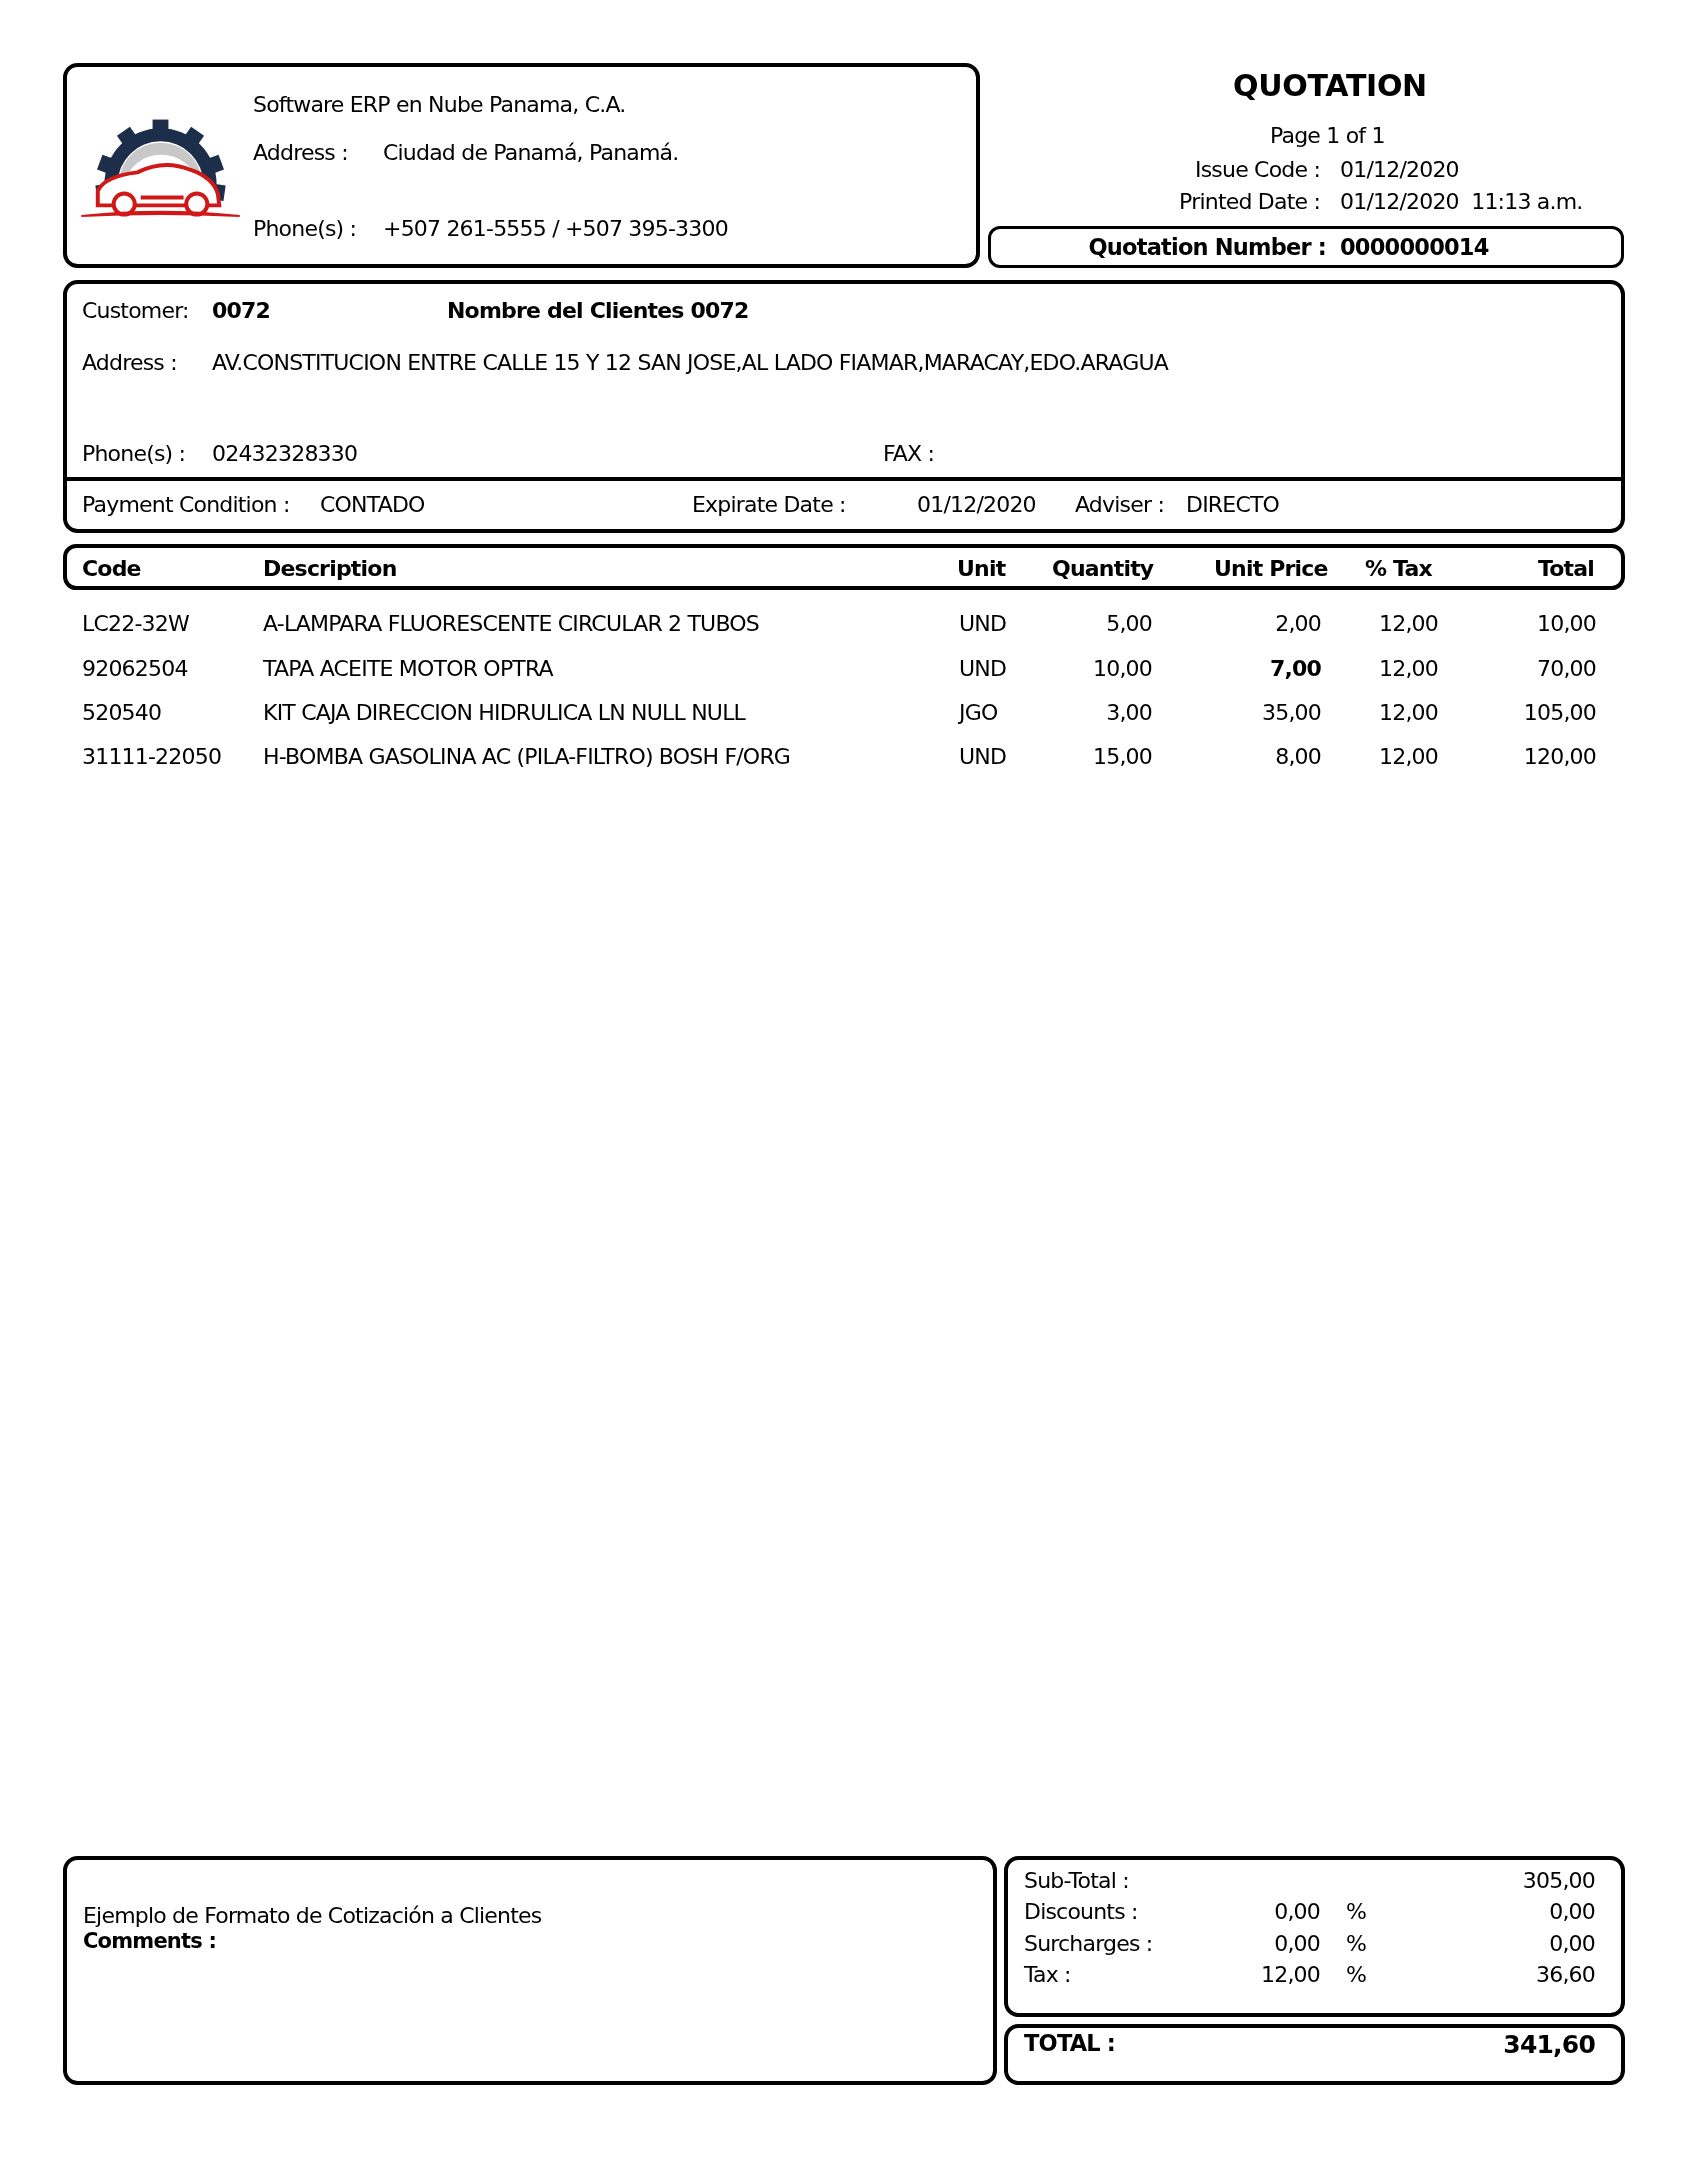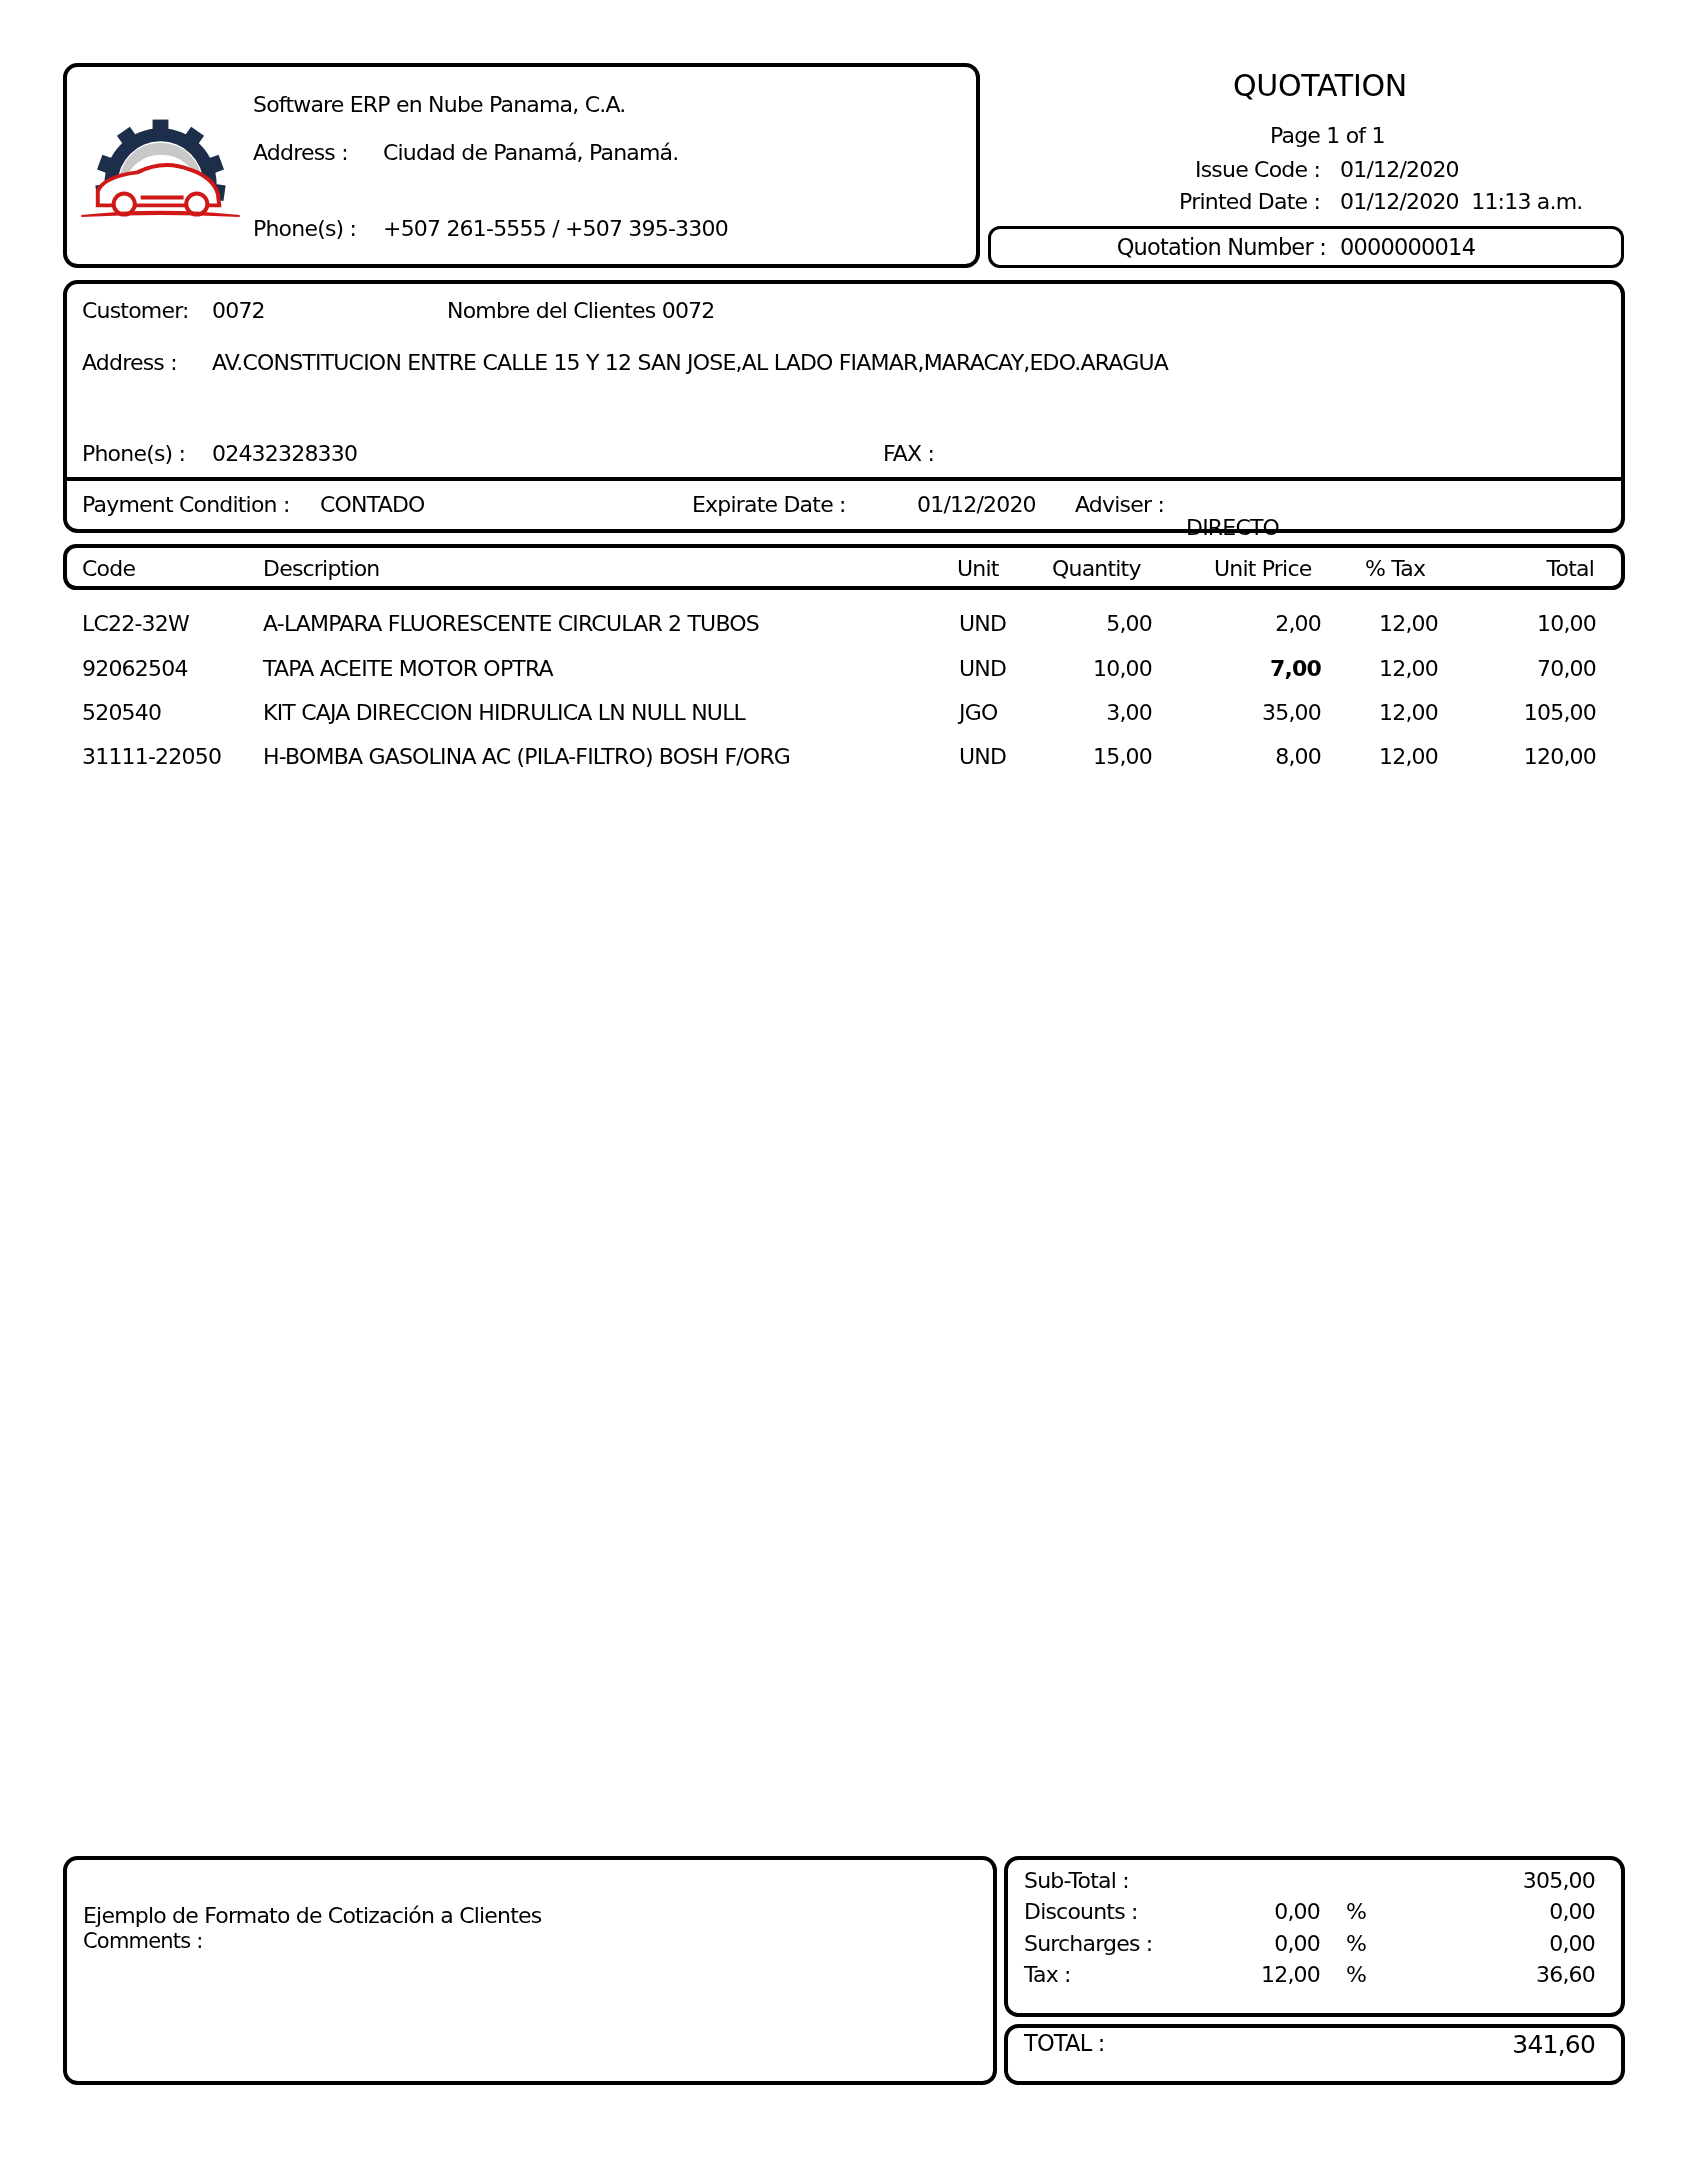--- a/index.html
+++ b/index.html
@@ -2,21 +2,21 @@
 <html style="font-size:10.6px"><head>
 <meta charset="utf-8">
 <style>
   html, body { margin:0; padding:0; background:#ffffff; }
   body { width:1687px; height:2183px; position:relative; overflow:hidden;
          font-family:"DejaVu Sans", sans-serif; color:#000; }
   .abs { position:absolute; white-space:nowrap; }
   .box { position:absolute; border:4px solid #000; border-radius:14.6px; box-sizing:border-box; background:#fff; }
   .t { position:absolute; white-space:nowrap; font-size:22px; line-height:26.5px; letter-spacing:-0.8px; transform-origin:left center; }
   .tr { text-align:right; }
-  .b { font-weight:normal; }
+  .b { font-weight:bold; }
   .hr { position:absolute; height:4px; background:#000; }
   .logo { position:absolute; left:78px; top:85px; width:165px; height:149px; }
 </style>
 </head>
 <body>
 
 <div class="box" style="left:63px;top:63px;width:917px;height:205px;"></div>
 
 <svg class="logo" viewBox="0 0 250 225">
 
@@ -71,21 +71,21 @@
 <div class="t" style="left:82px;top:441px;">Phone(s) :</div>
 <div class="t" style="left:212px;top:441px;">02432328330</div>
 <div class="t" style="left:883px;top:441px;">FAX :</div>
 <div class="t" style="left:939px;top:441px;"></div>
 
 <div class="t" style="left:82px;top:492px;">Payment Condition :</div>
 <div class="t" style="left:320px;top:492px;">CONTADO</div>
 <div class="t" style="left:692px;top:492px;">Expirate Date :</div>
 <div class="t" style="left:917px;top:492px;">01/12/2020</div>
 <div class="t" style="left:1075px;top:492px;">Adviser :</div>
-<div class="t" style="left:1186px;top:515px;">DIRECTO</div>
+<div class="t" style="left:1186px;top:492px;">DIRECTO</div>
 
 <div class="box" style="left:63px;top:544px;width:1562px;height:46px;border-radius:13.2px;"></div>
 <div>
   <div class="t b" style="left:82px;top:556px;">Code</div>
   <div class="t b" style="left:263px;top:556px;">Description</div>
   <div class="t b" style="left:957px;top:556px;">Unit</div>
   <div class="t b" style="left:1052px;top:556px;">Quantity</div>
   <div class="t b" style="left:1214px;top:556px;">Unit Price</div>
   <div class="t b" style="left:1365px;top:556px;">% Tax</div>
   <div class="t b tr" style="left:1462px;width:132px;top:556px;">Total</div>

